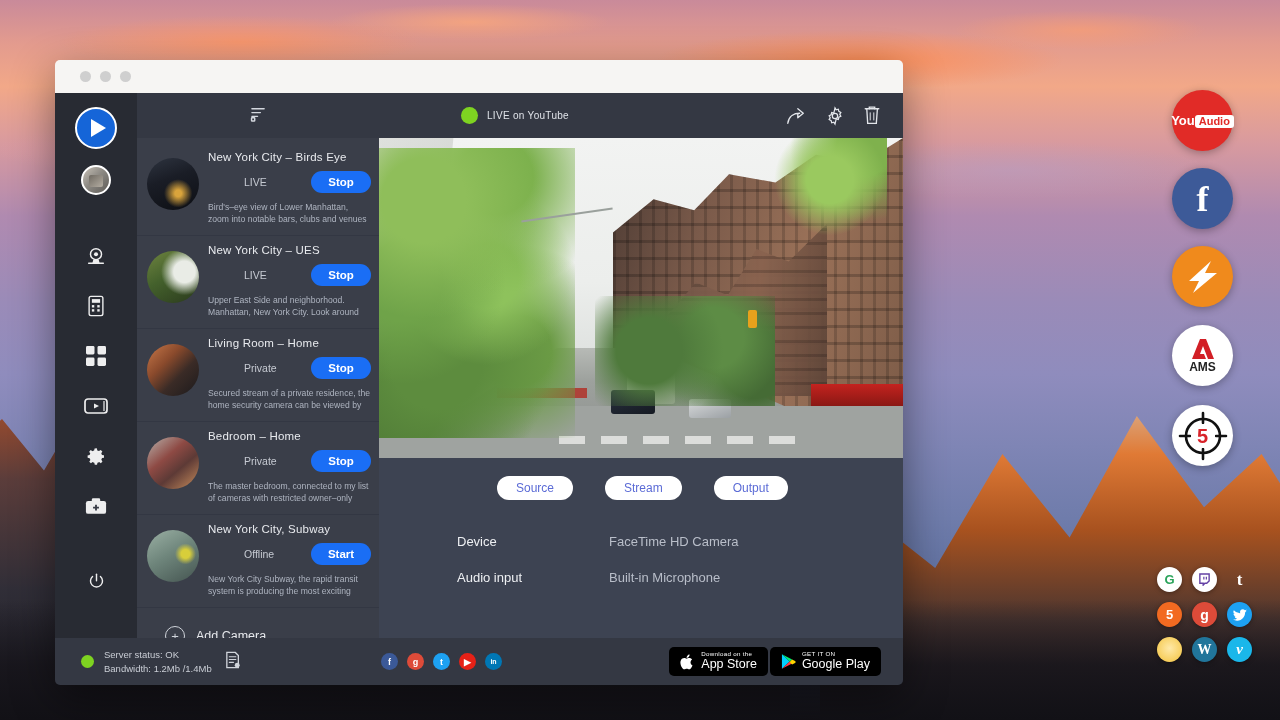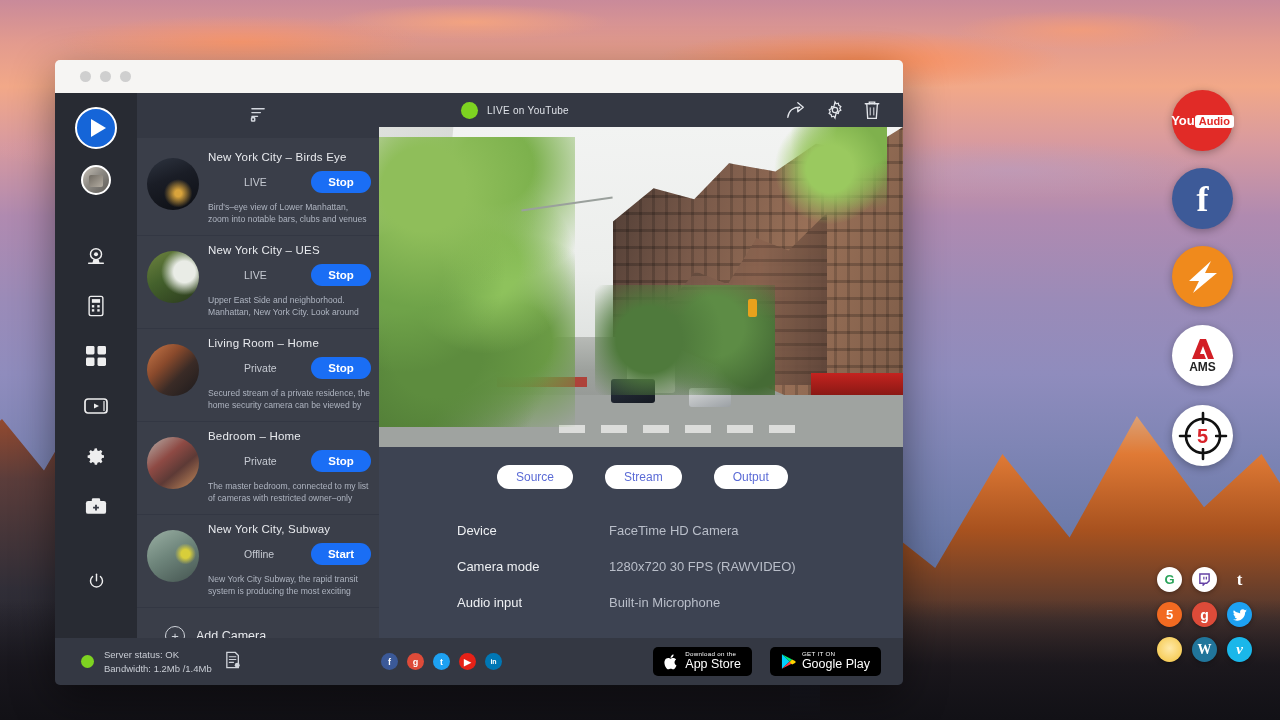--- a/index.html
+++ b/index.html
@@ -178,21 +178,21 @@
     width: 20px; height: 20px; border-radius: 50%;
     border: 1px solid #cfd3da; color: #cfd3da;
     display: flex; align-items: center; justify-content: center;
     font-size: 13px; line-height: 1;
   }
   #add-camera .lbl { color: #e6e8ec; font-size: 12.5px; }
 
   
   #main-col { flex: 1; background: #3d4352; display: flex; flex-direction: column; min-width: 0; }
   #main-topbar {
-    height: 34px; background: #343843; flex: none;
+    height: 45px; background: #343843; flex: none;
     display: flex; align-items: center; padding: 0 22px;
   }
   #live-group { display: flex; align-items: center; gap: 9px; margin-left: 60px; }
   #live-dot { width: 17px; height: 17px; border-radius: 50%; background: #7ed321; }
   #live-label { color: #dfe2e8; font-size: 10px; letter-spacing: .3px; }
   #topbar-actions { margin-left: auto; display: flex; align-items: center; gap: 18px; }
   .tb-icon { cursor: pointer; display: flex; }
 
   #video-wrap { width: 100%; height: 320px; flex: none; background: #000; position: relative; overflow: hidden; }
   
@@ -293,21 +293,21 @@
   .soc {
     width: 17px; height: 17px; border-radius: 50%;
     display: flex; align-items: center; justify-content: center;
     color: #fff; font-size: 9px; font-weight: bold; cursor: pointer;
   }
   .soc-fb { background: #3b5998; }
   .soc-gp { background: #dd4b39; }
   .soc-tw { background: #1da1f2; }
   .soc-yt { background: #e62117; }
   .soc-in { background: #0077b5; }
-  #stores { margin-left: auto; display: flex; gap: 18px; padding-right: 8px; }
+  #stores { margin-left: auto; display: flex; gap: 2px; padding-right: 8px; }
   .store-badge {
     background: #000; border-radius: 5px; height: 29px;
     display: flex; align-items: center; gap: 6px; padding: 0 11px;
     color: #fff; cursor: pointer;
   }
   .store-sub { font-size: 6.2px; letter-spacing: .3px; line-height: 1.1; }
   .store-main { font-size: 12.5px; line-height: 1.1; }
 
   
   .dicon {
@@ -567,24 +567,20 @@
           <button class="tab-pill">Stream</button>
           <button class="tab-pill">Output</button>
         </div>
 
         <div id="details">
           <div class="det-row">
             <div class="det-label">Device</div>
             <div class="det-value">FaceTime HD Camera</div>
           </div>
           <div class="det-row">
-            <div class="det-label">Camera mode</div>
-            <div class="det-value">1280x720 30 FPS (RAWVIDEO)</div>
-          </div>
-          <div class="det-row">
             <div class="det-label">Audio input</div>
             <div class="det-value">Built-in Microphone</div>
           </div>
         </div>
       </div>
     </div>
 
     <div id="footer">
       <div id="server-status">
         <div id="srv-dot"></div>

